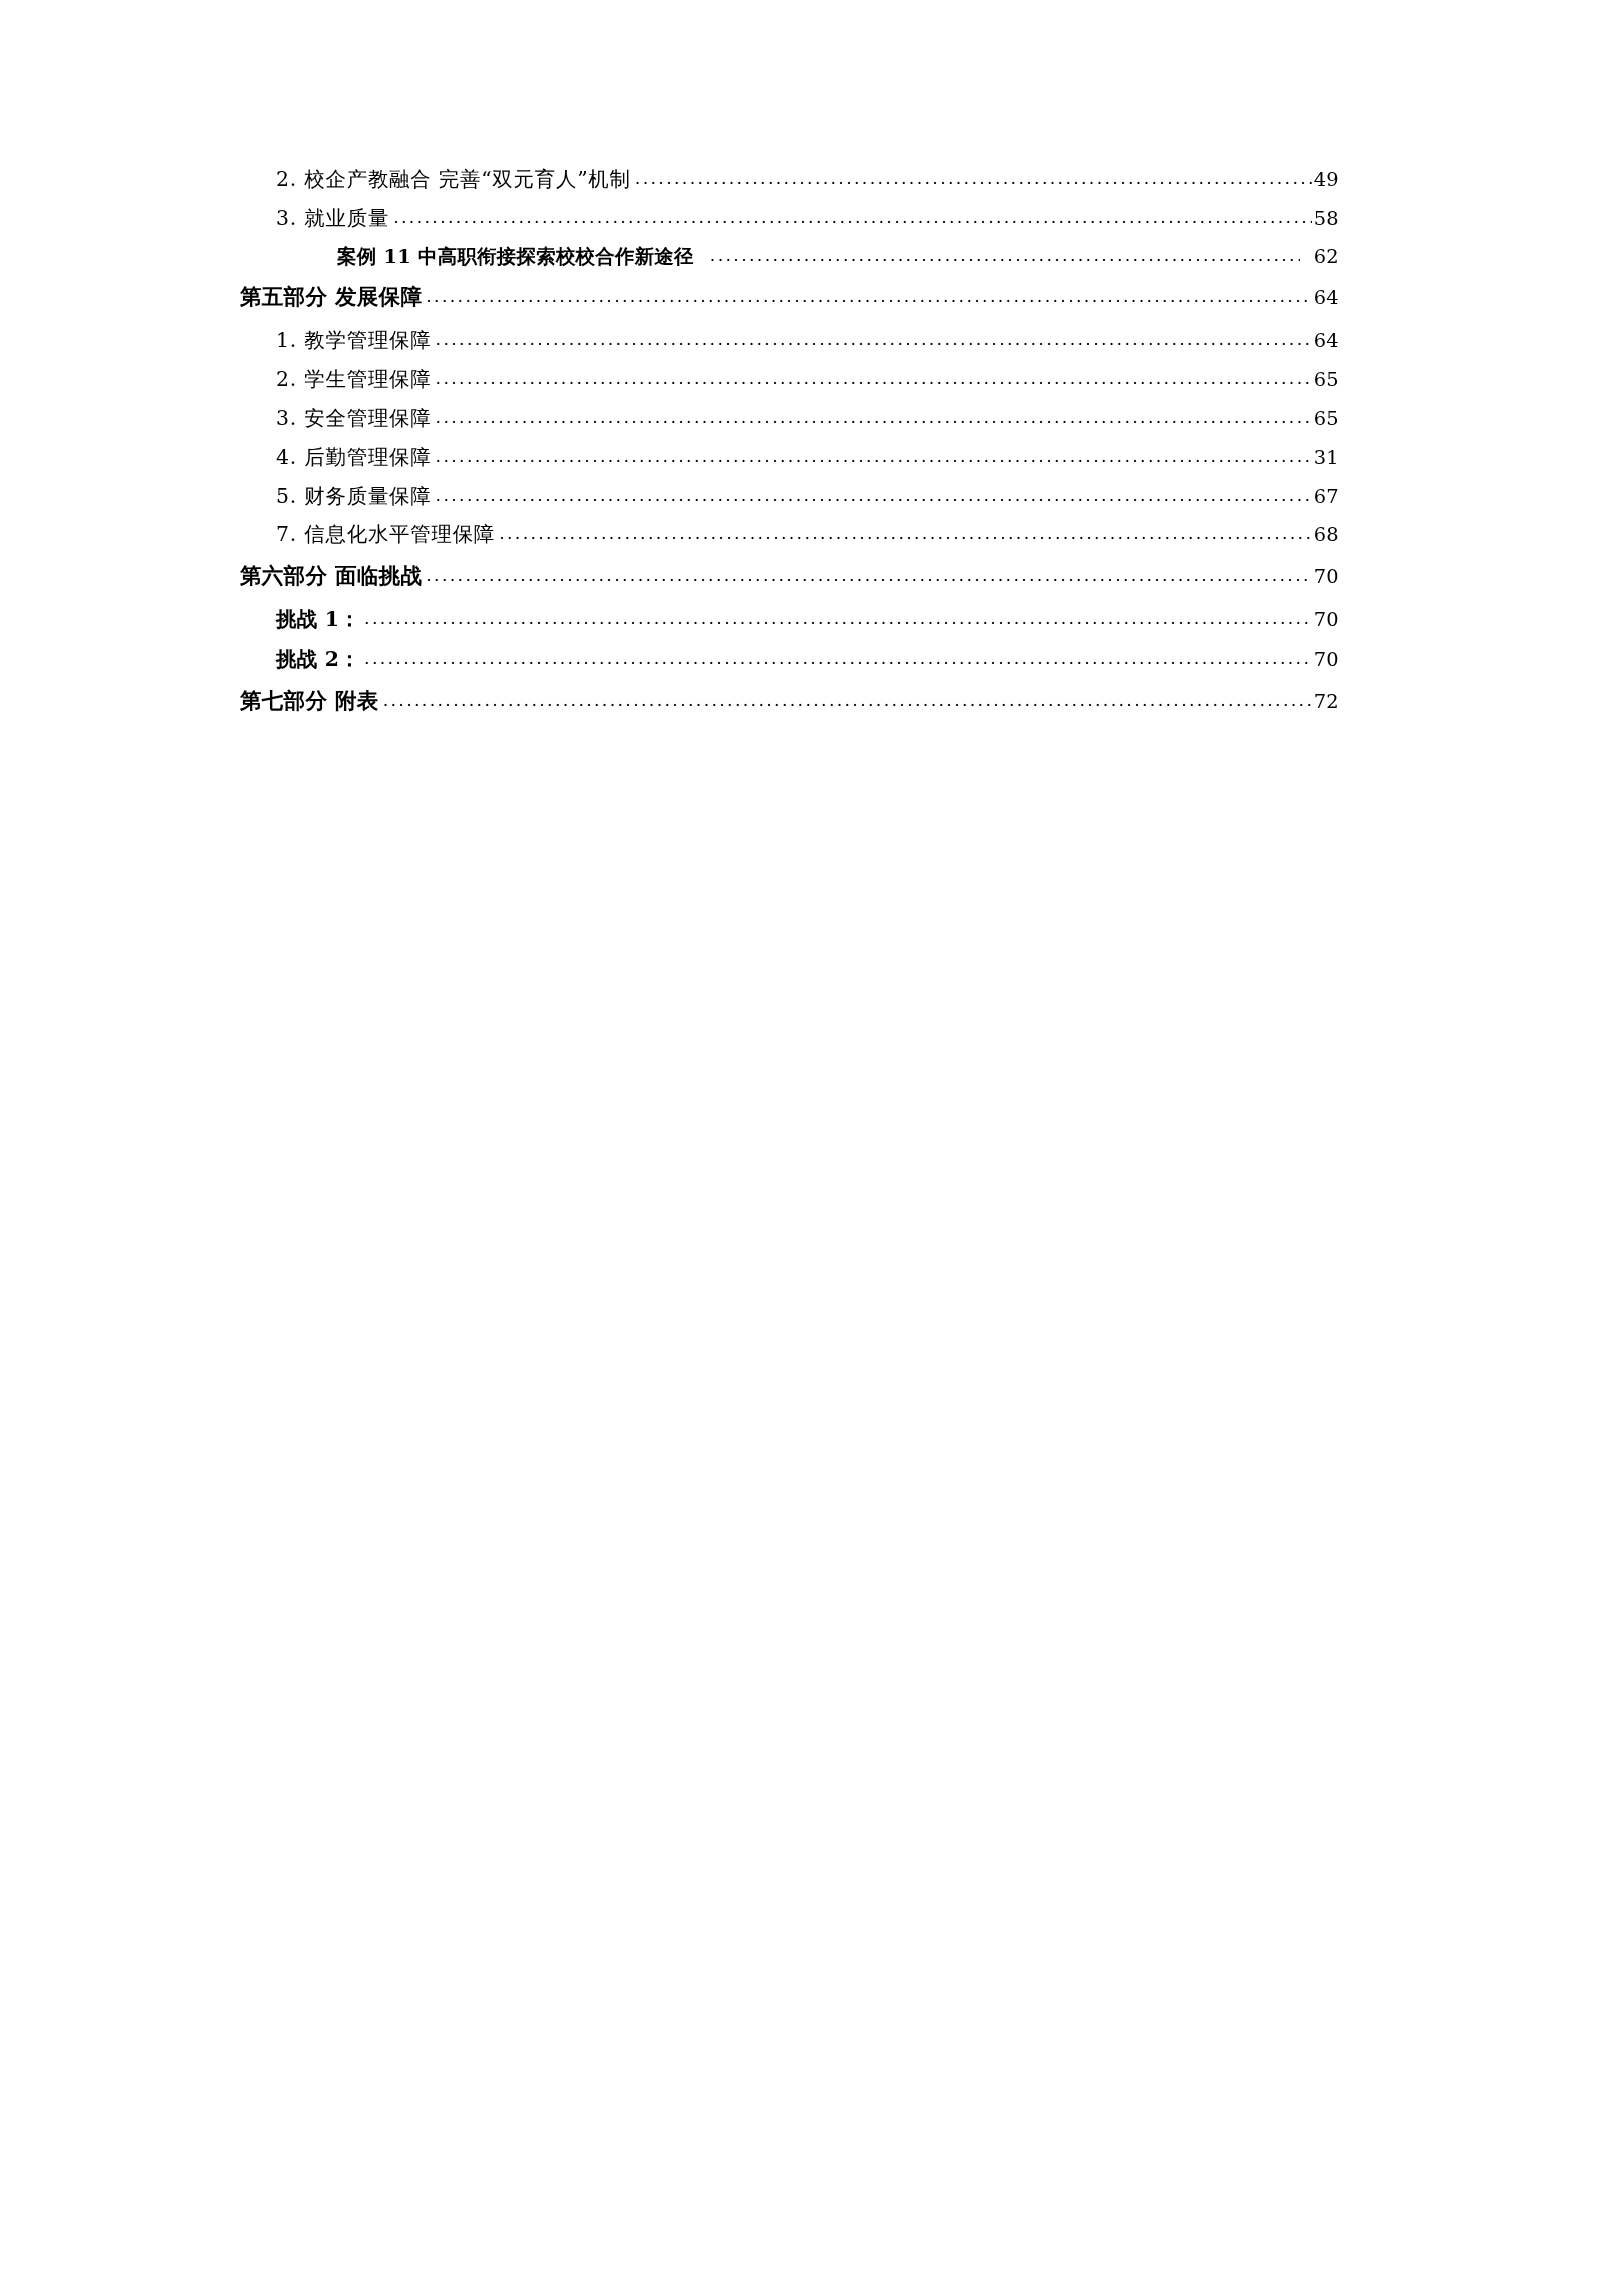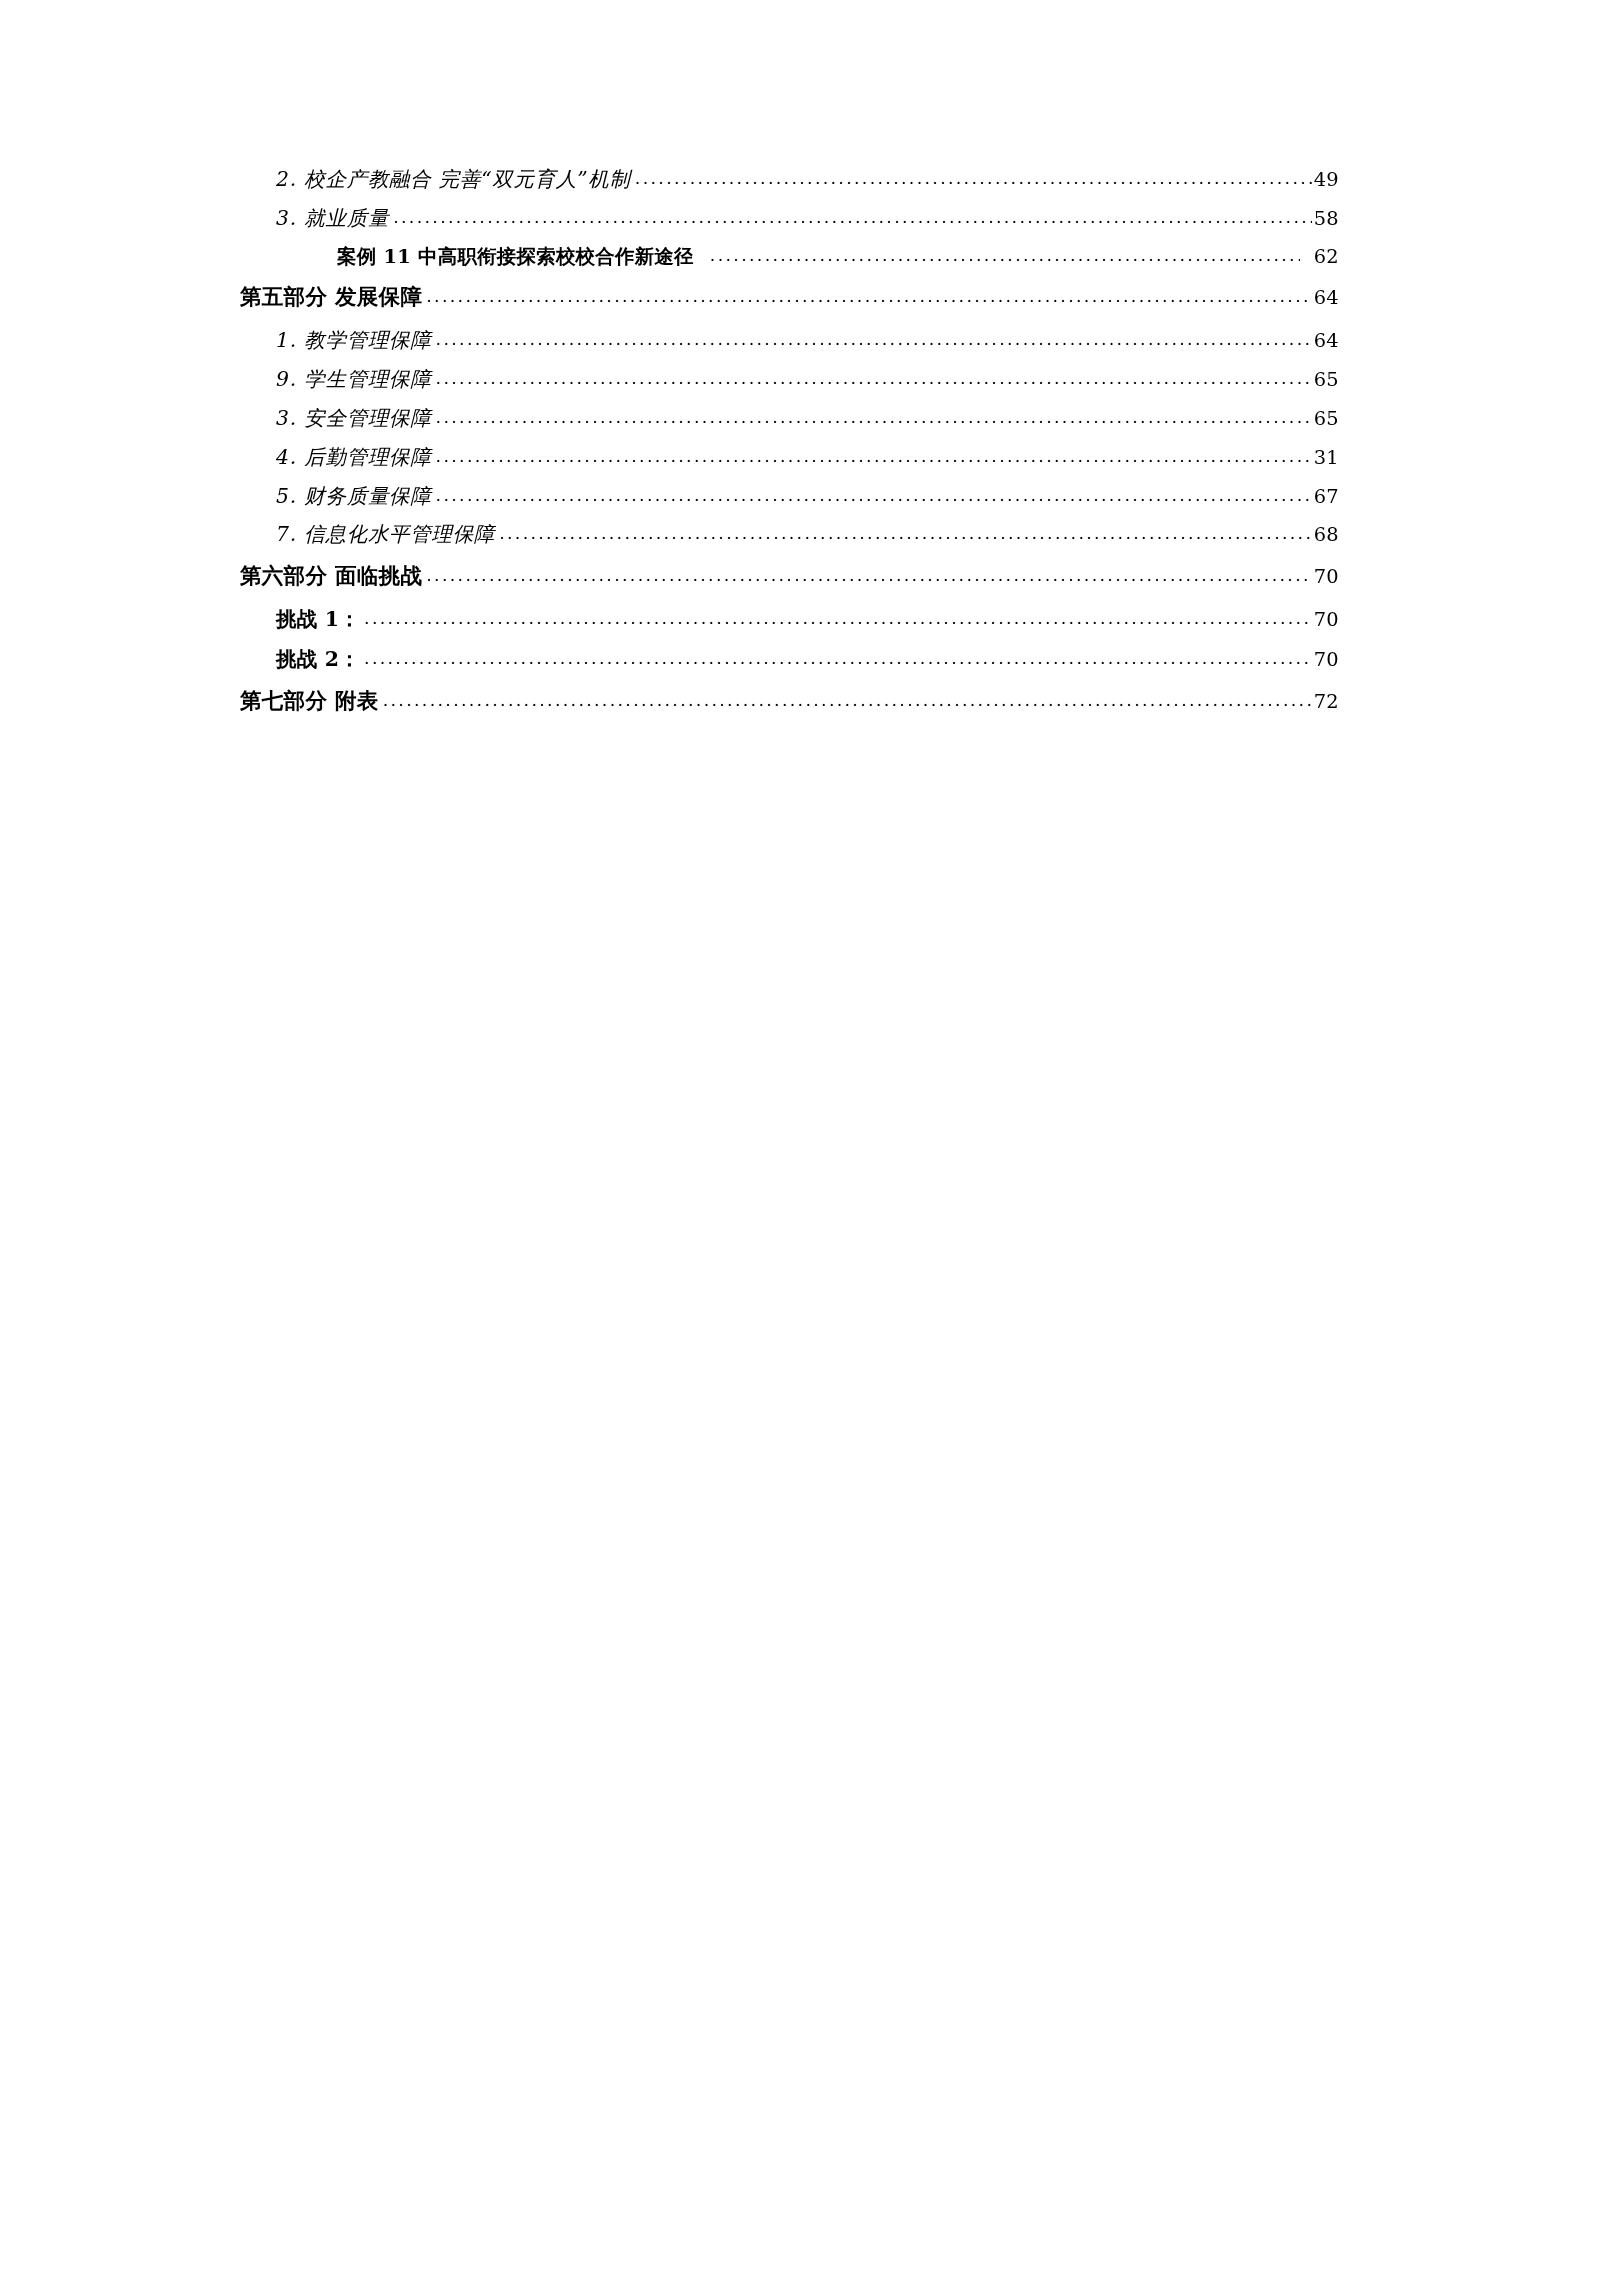--- a/index.html
+++ b/index.html
@@ -54,21 +54,21 @@
     letter-spacing: 0.3px;
   }
 
   
   .lvl-sub {
     font-size: 20.4px;
     line-height: 1.0;
     padding-left: 36px;
     margin-bottom: 18.4px;
   }
-  .lvl-sub .toc-label { letter-spacing: 0.8px; font-style: italic; }
+  .lvl-sub .toc-label { letter-spacing: 0.8px; }
 
   .lvl-case {
     font-size: 19.4px;
     line-height: 1.0;
     padding-left: 97px;
     margin-bottom: 20.4px;
     font-weight: bold;
     gap: 12px;
   }
   .lvl-case .toc-page { font-weight: normal; }
@@ -119,21 +119,21 @@
         <span class="toc-label">第五部分  发展保障</span>
         <span class="toc-dots">................................................................................................................................................................</span>
         <span class="toc-page">64</span>
       </div>
       <div class="toc-row lvl-sub">
         <span class="toc-label">1. 教学管理保障</span>
         <span class="toc-dots">................................................................................................................................................................</span>
         <span class="toc-page">64</span>
       </div>
       <div class="toc-row lvl-sub">
-        <span class="toc-label">9. 学生管理保障</span>
+        <span class="toc-label">2. 学生管理保障</span>
         <span class="toc-dots">................................................................................................................................................................</span>
         <span class="toc-page">65</span>
       </div>
       <div class="toc-row lvl-sub">
         <span class="toc-label">3. 安全管理保障</span>
         <span class="toc-dots">................................................................................................................................................................</span>
         <span class="toc-page">65</span>
       </div>
       <div class="toc-row lvl-sub">
         <span class="toc-label">4. 后勤管理保障</span>

